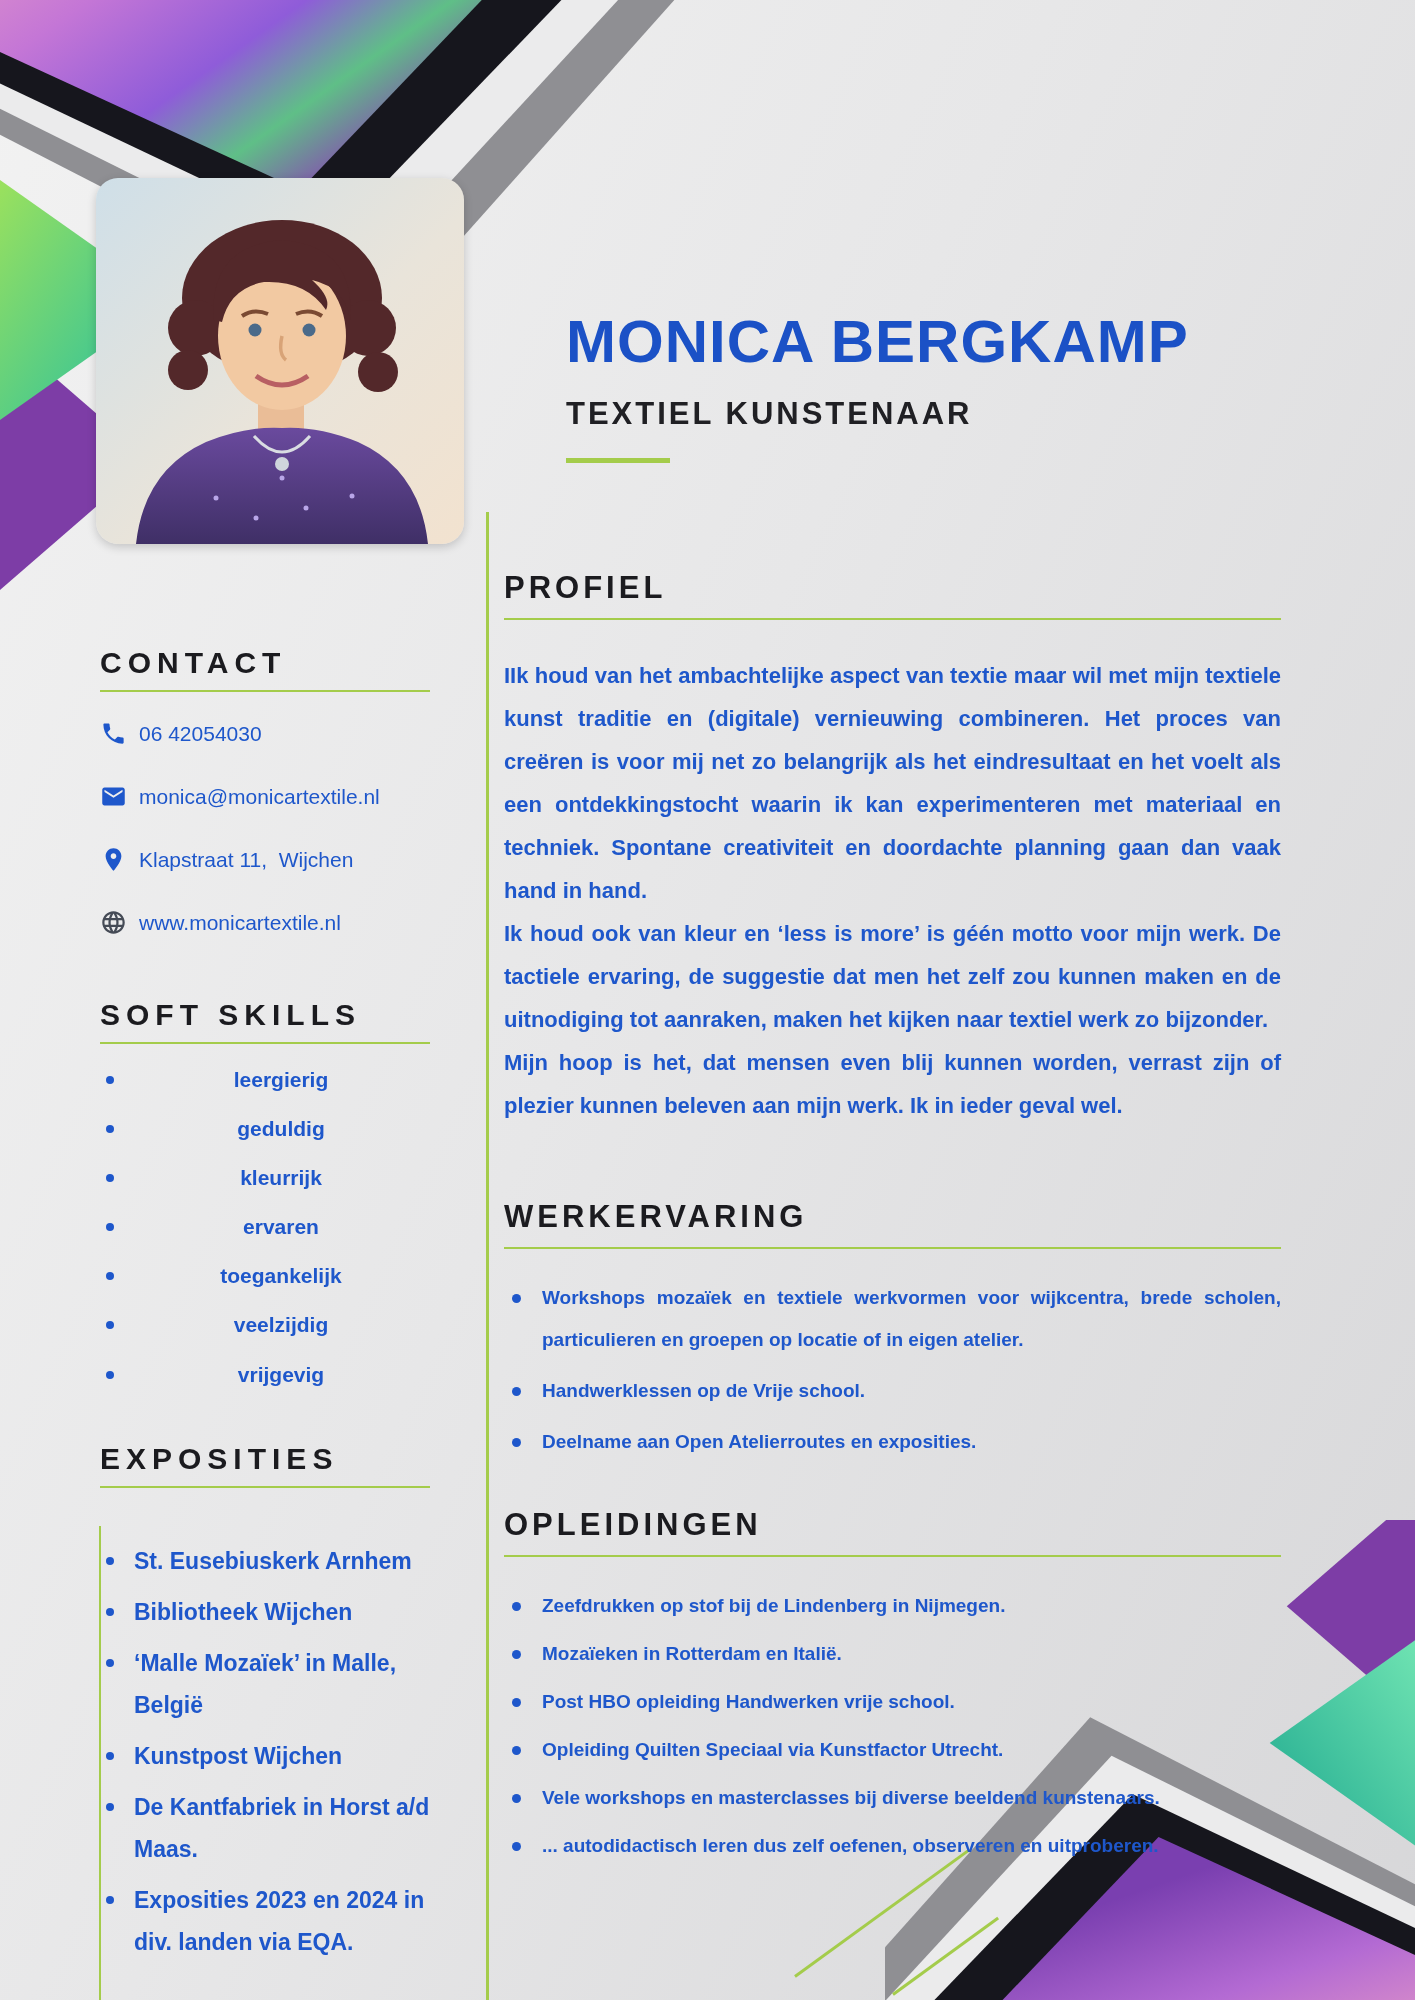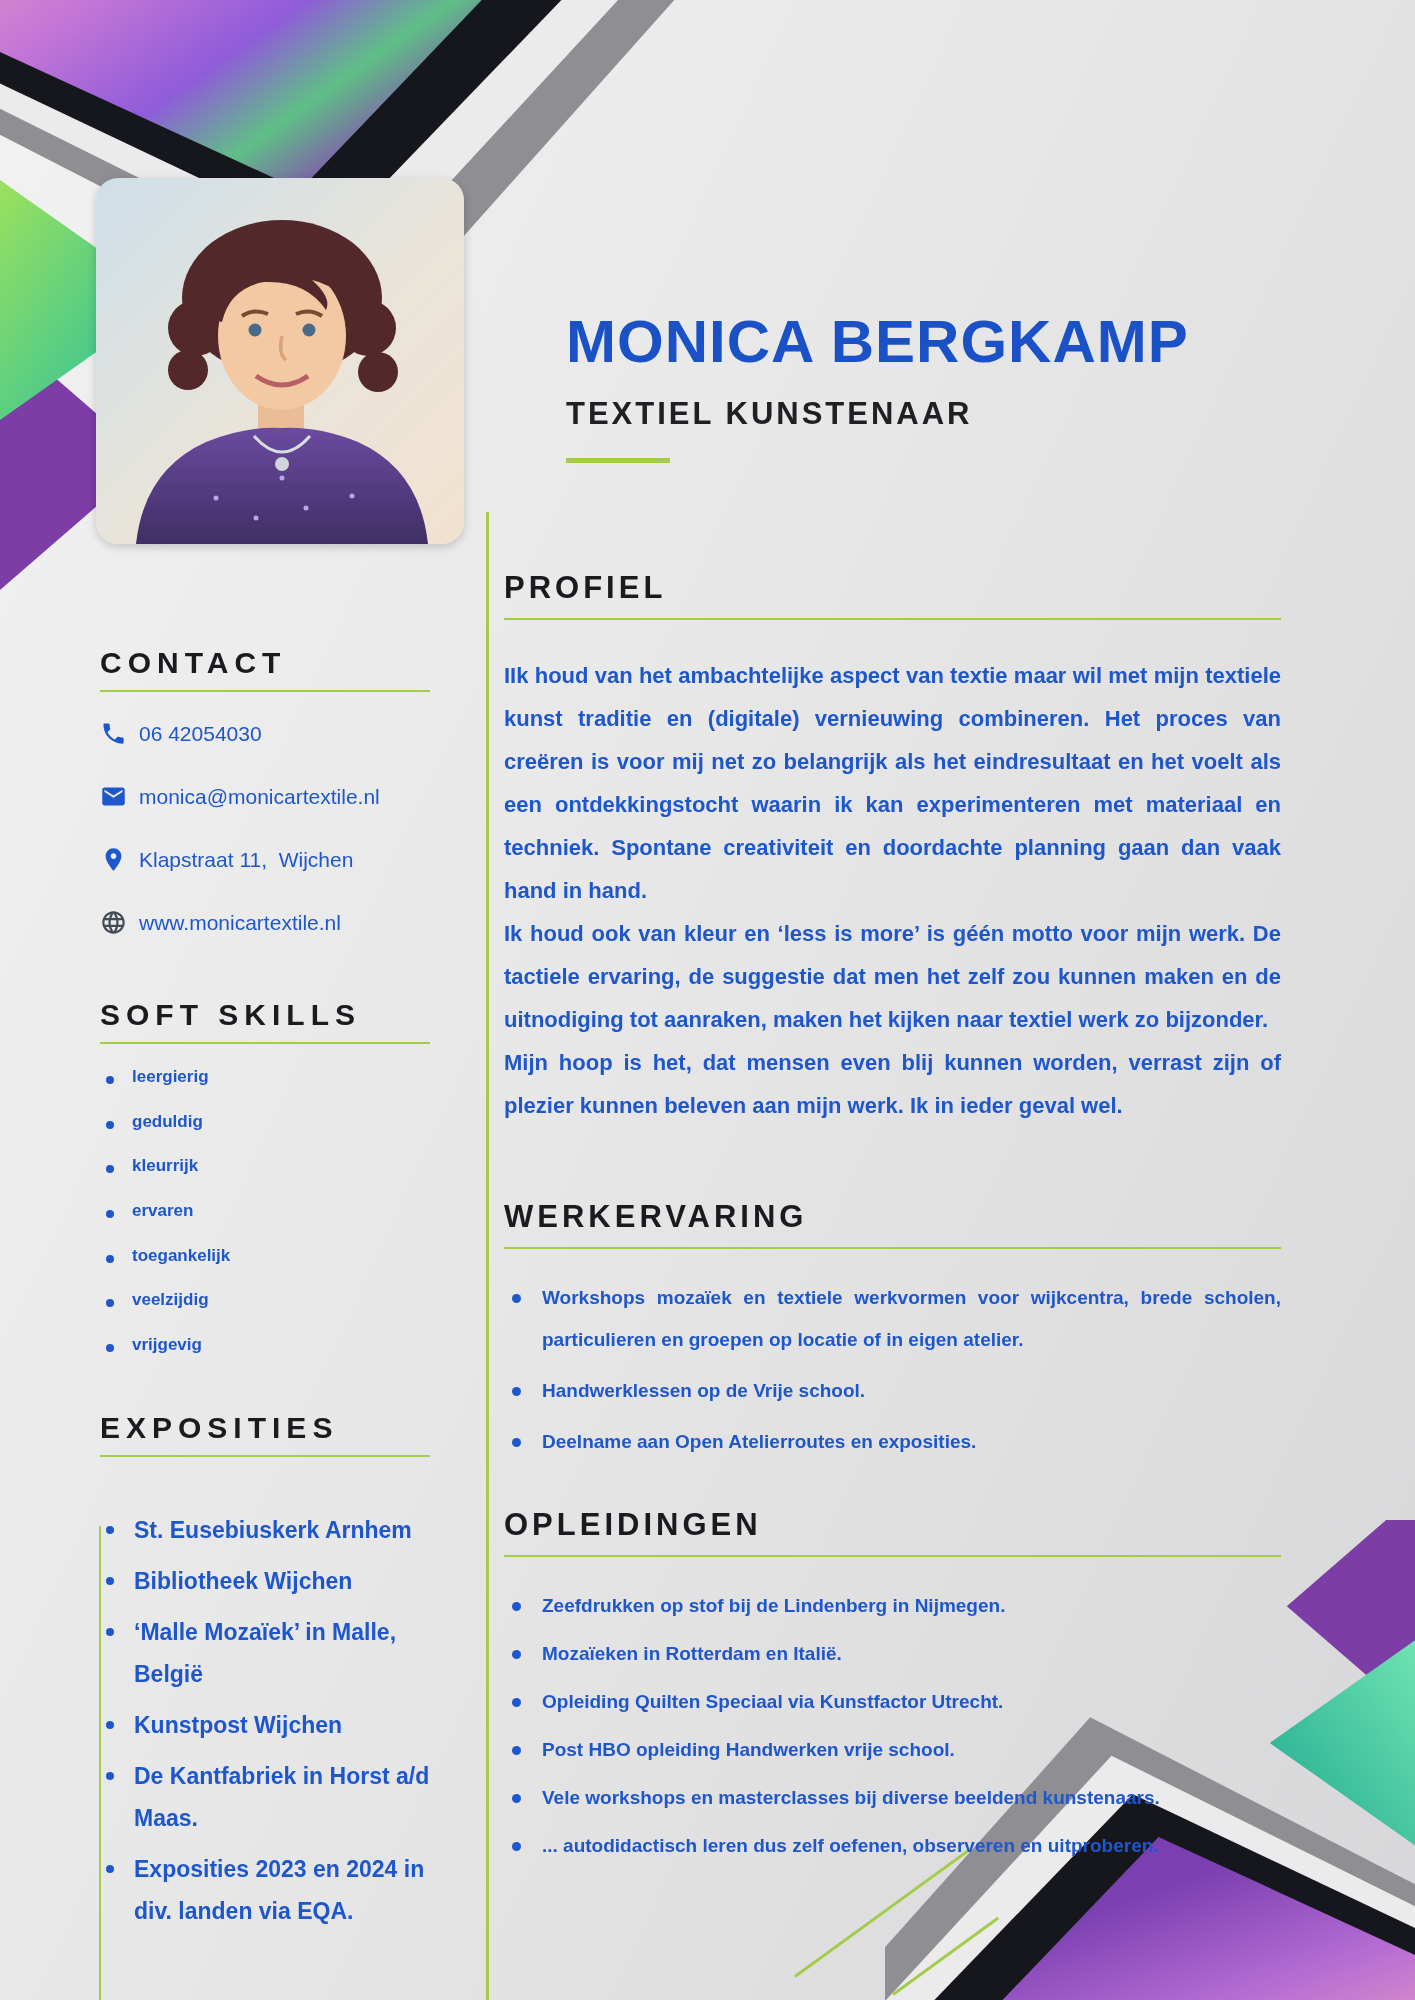--- a/index.html
+++ b/index.html
@@ -34,22 +34,22 @@
 
   
   .sidebar{position:absolute;left:100px;top:646px;width:330px;}
   .side-h{font-size:30px;font-weight:700;letter-spacing:6px;color:#1b1b1f;}
   .contact-list{margin-top:28px;}
   .contact-row{display:flex;align-items:center;gap:12px;margin-bottom:36px;}
   .cicon{width:27px;height:27px;flex:none;display:block;}
   .ctext{font-size:21px;color:#1e57cb;white-space:pre-wrap;}
   .sec-skills{margin-top:62px;}
   .skill-list{margin-top:24px;}
-  .skill-list li{position:relative;padding-left:32px;margin-bottom:26px;font-size:17px;
-                 font-weight:700;color:#1e57cb;line-height:1.1;}
+  .skill-list li{position:relative;padding-left:32px;margin-bottom:26px;font-size:21px;
+                 font-weight:700;color:#1e57cb;line-height:1.1;text-align:center;}
   .skill-list li::before{content:"";position:absolute;left:6px;top:8px;width:8px;height:8px;
                  border-radius:50%;background:#1e57cb;}
   .sec-expo{margin-top:56px;}
   .expo-list{margin-top:52px;}
   .expo-list li{position:relative;padding-left:34px;margin-bottom:9px;font-size:23px;
                 font-weight:700;color:#1e57cb;line-height:42px;}
   .expo-list li::before{content:"";position:absolute;left:6px;top:17px;width:8px;height:8px;
                 border-radius:50%;background:#1e57cb;}
 
   
@@ -247,22 +247,22 @@
           <li>Deelname aan Open Atelierroutes en exposities.</li>
         </ul>
     </section>
 
     <section class="sec-opl">
       <h2 class="main-h">OPLEIDINGEN</h2>
       <div class="rule"></div>
       <ul class="main-list">
           <li>Zeefdrukken op stof bij de Lindenberg in Nijmegen.</li>
           <li>Mozaïeken in Rotterdam en Italië.</li>
+          <li>Post HBO opleiding Handwerken vrije school.</li>
           <li>Opleiding Quilten Speciaal via Kunstfactor Utrecht.</li>
-          <li>Post HBO opleiding Handwerken vrije school.</li>
           <li>Vele workshops en masterclasses bij diverse beeldend kunstenaars.</li>
           <li>... autodidactisch leren dus zelf oefenen, observeren en uitproberen.</li>
         </ul>
     </section>
 
   </main>
 
 </div>
 
 </body></html>

